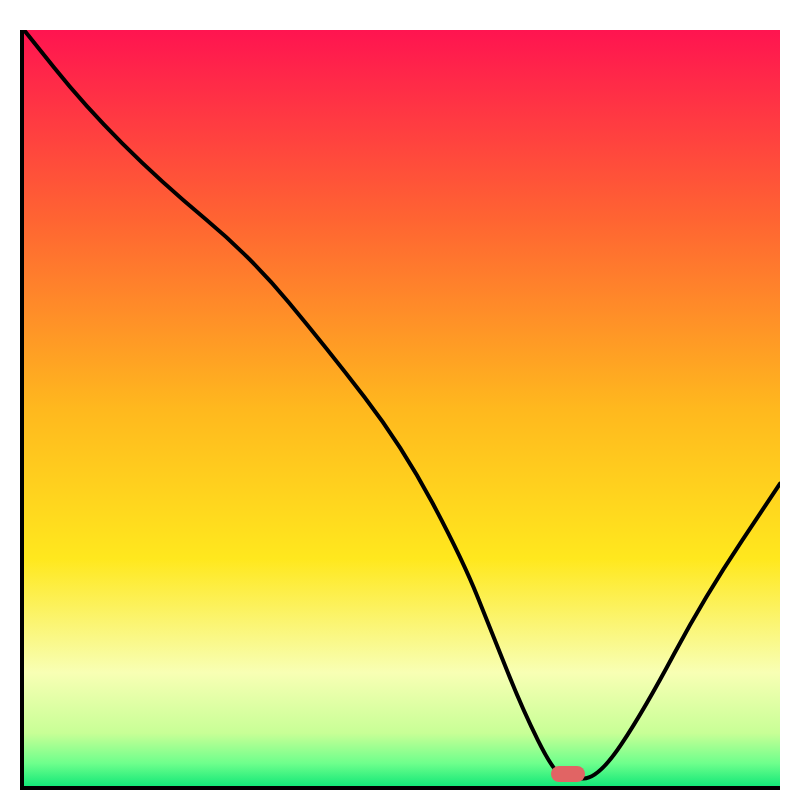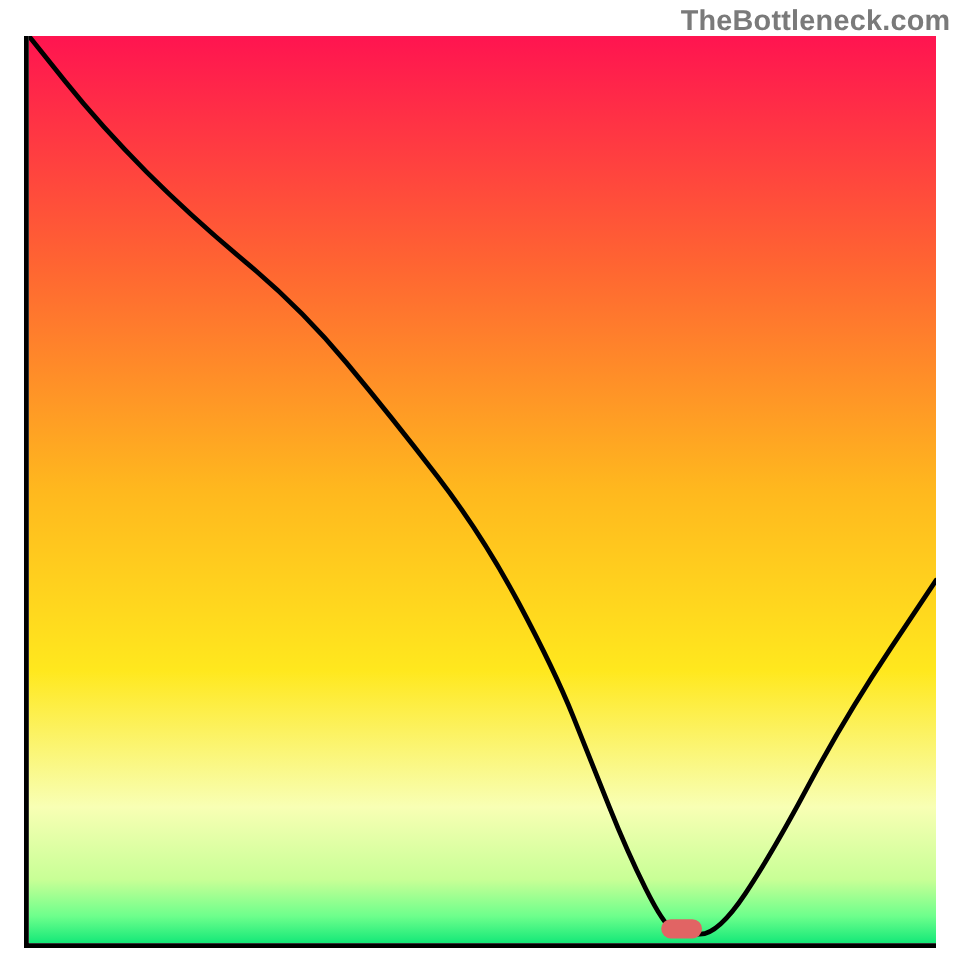--- a/index.html
+++ b/index.html
@@ -51,21 +51,20 @@
     background: #e16464;
     z-index: 4;
     pointer-events: none;
   }
 </style>
 </head>
 <body>
 
 <div class="wrap">
 
-  <div class="watermark">TheBottleneck.com</div>
 
   <div class="plot">
     <svg viewBox="0 0 756 756" preserveAspectRatio="none">
       <defs>
         <linearGradient id="bg" x1="0" y1="0" x2="0" y2="1">
             <stop offset="0%" stop-color="#ff1450"></stop>
             <stop offset="25%" stop-color="#ff6432"></stop>
             <stop offset="50%" stop-color="#ffb81e"></stop>
             <stop offset="70%" stop-color="#ffe81e"></stop>
             <stop offset="85%" stop-color="#f8ffb4"></stop>

